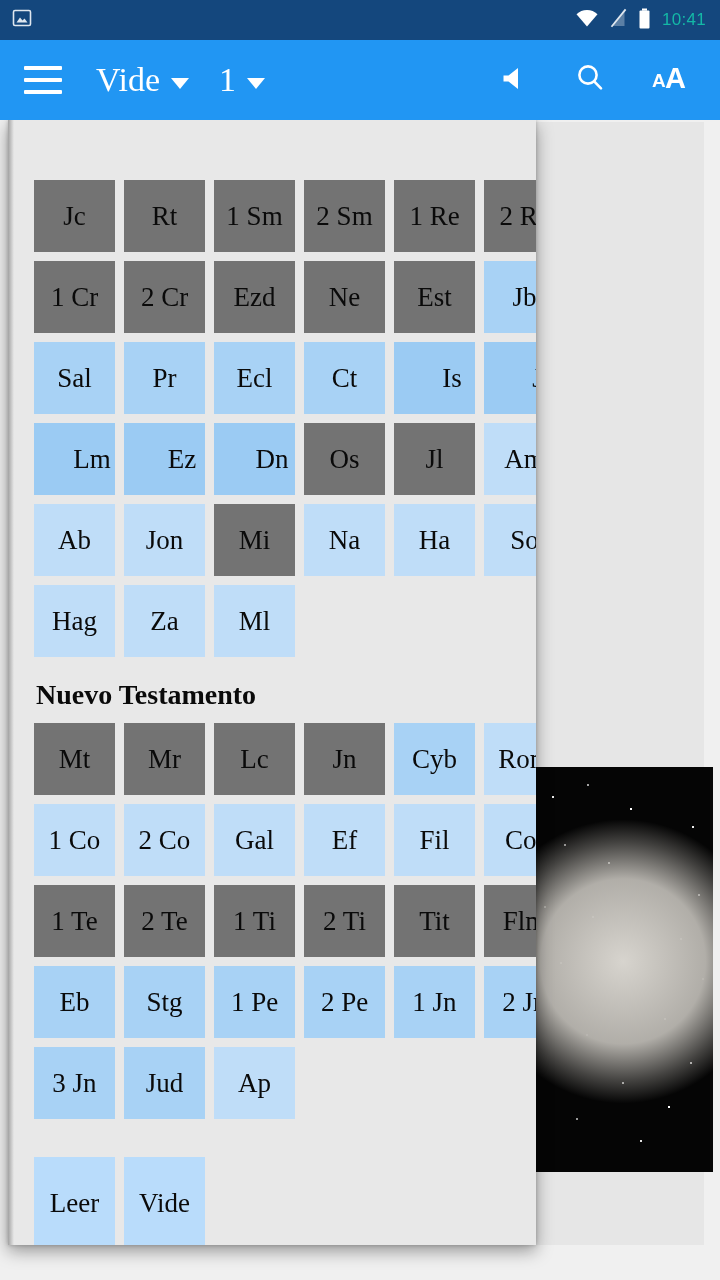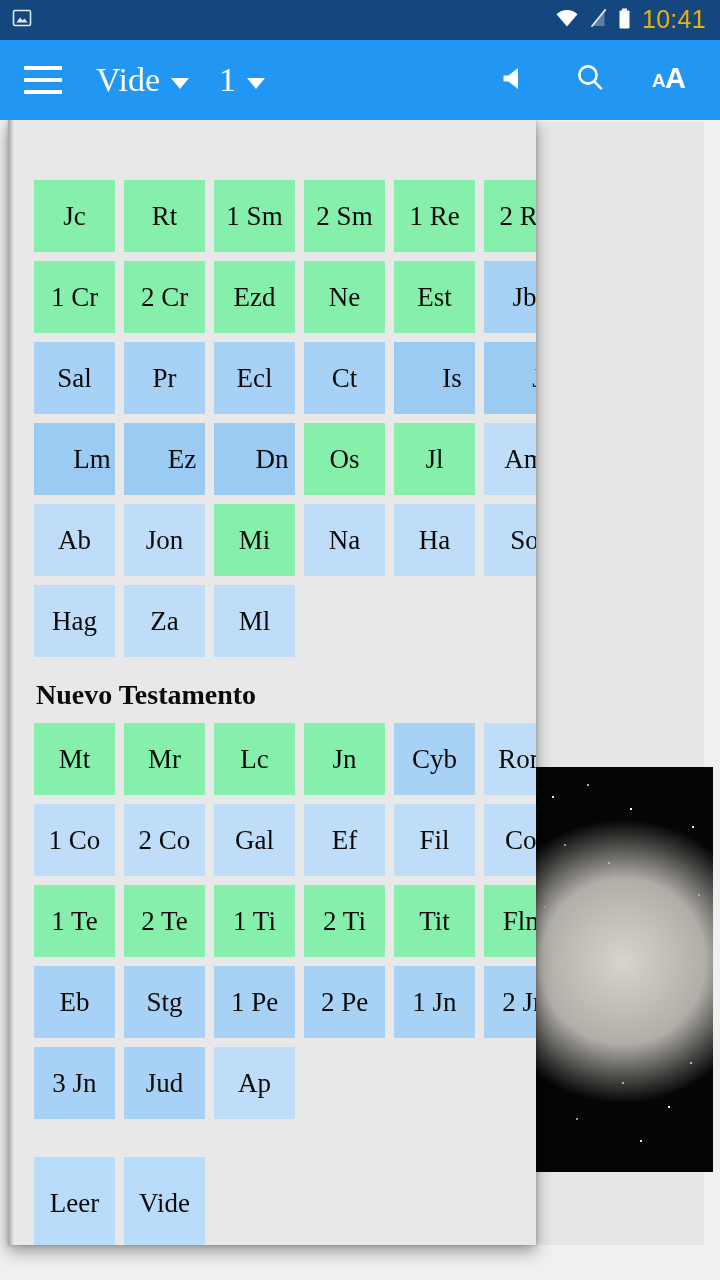--- a/index.html
+++ b/index.html
@@ -30,22 +30,22 @@
     box-sizing: border-box;
     padding: 0 14px 0 12px;
     z-index: 60;
   }
   .status-left { display: flex; align-items: center; gap: 10px; }
   .status-right {
     margin-left: auto;
     display: flex; align-items: center; gap: 11px;
   }
   .status-clock {
-    color: #eab308;
-    font-size: 25px;
+    color: #14b8a6;
+    font-size: 17px;
     font-family: "Liberation Sans", sans-serif;
     letter-spacing: .3px;
     line-height: 1;
     padding-bottom: 1px;
   }
   .sb-ico { display: block; }
 
   
   .appbar {
     position: absolute;
@@ -242,21 +242,21 @@
   }
   .cell {
     background: #cce4f8;
     display: flex; align-items: center; justify-content: center;
     font-family: "Liberation Serif", serif;
     font-size: 27px;
     color: #0a0a0a;
     cursor: pointer;
     user-select: none;
   }
-  .cell.s1 { background: #86efac; }
+  .cell.s1 { background: #737373; }
   .cell.s2 { background: #bfddf8; }
   .cell.s3 { background: #a8d2f5; }
   .cell.s4 { background: #9bcbf3; padding-left: 35px; }
 
   .section-title {
     font-family: "Liberation Serif", serif;
     font-weight: bold;
     font-size: 28px;
     color: #0a0a0a;
     margin: 0;

